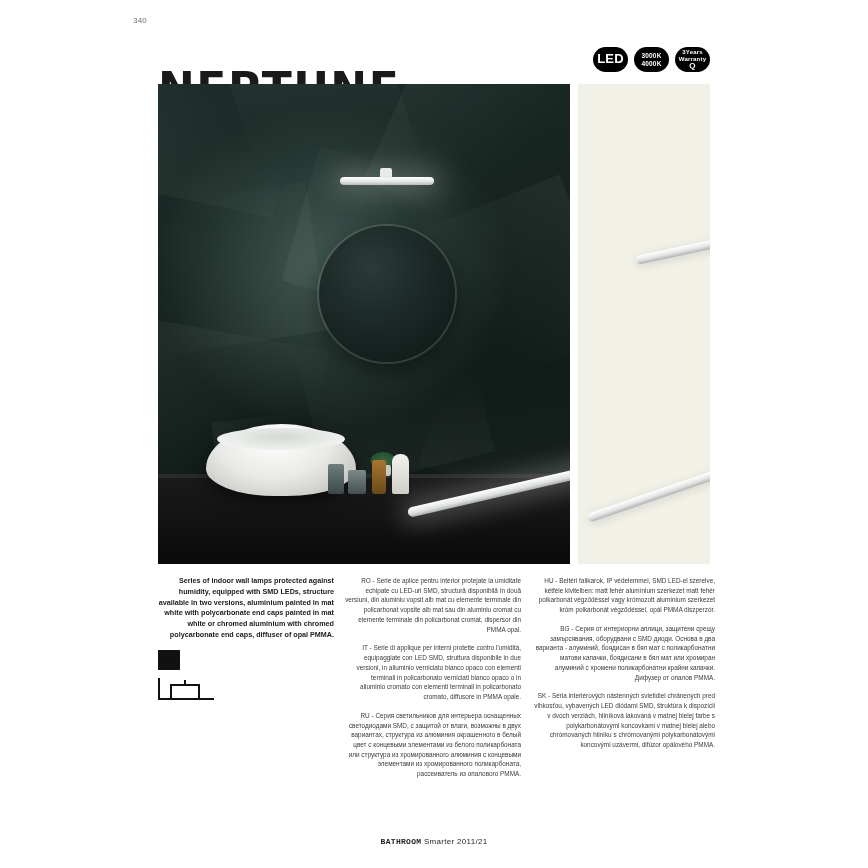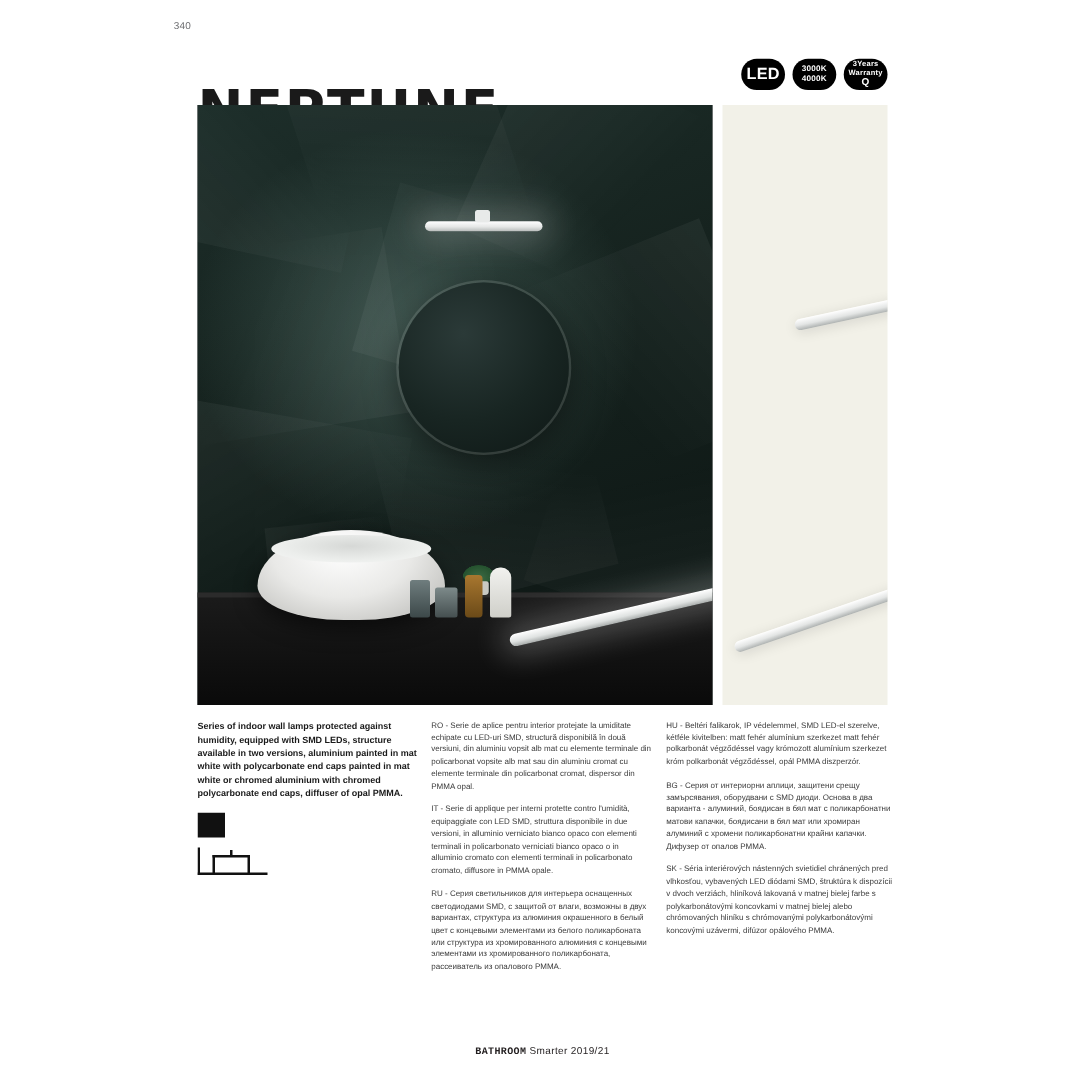--- a/index.html
+++ b/index.html
@@ -17,21 +17,21 @@
   }
 
   .page {
     position: absolute;
     inset: 0;
   }
 
   
   .page-number {
     position: absolute;
-    left: 139px;
+    left: 133px;
     top: 16px;
     font-size: 8px;
     color: #6d6e71;
     letter-spacing: .2px;
   }
 
   
   .product-title {
     position: absolute;
     left: 158px;
@@ -239,20 +239,21 @@
   .alt-lamp-2 {
     left: 10px; top: 430px; width: 250px;
     transform: rotate(-19deg);
     transform-origin: left center;
   }
 
   
   .desc {
     position: absolute;
     top: 576px;
+    text-align: right;
   }
   .col-en {
     left: 158px;
     width: 176px;
     font-size: 7.2px;
     line-height: 1.5;
     font-weight: bold;
     color: #1a1a1a;
   }
   .col-b {
@@ -374,16 +375,16 @@
       <rect x="0" y="28" width="2" height="22" fill="#111111"></rect>
       <rect x="0" y="48" width="56" height="2" fill="#111111"></rect>
       <rect x="12" y="34" width="30" height="2" fill="#111111"></rect>
       <rect x="12" y="34" width="2" height="15" fill="#111111"></rect>
       <rect x="40" y="34" width="2" height="15" fill="#111111"></rect>
       <rect x="26" y="30" width="2" height="5" fill="#111111"></rect>
     </svg>
   </div>
 
   <div class="footer">
-    <b>BATHROOM</b><span> Smarter 2019/21</span>
+    <b>BATHROOM</b><span> Smarter 2011/21</span>
   </div>
 
 </div>
 
 </body></html>

